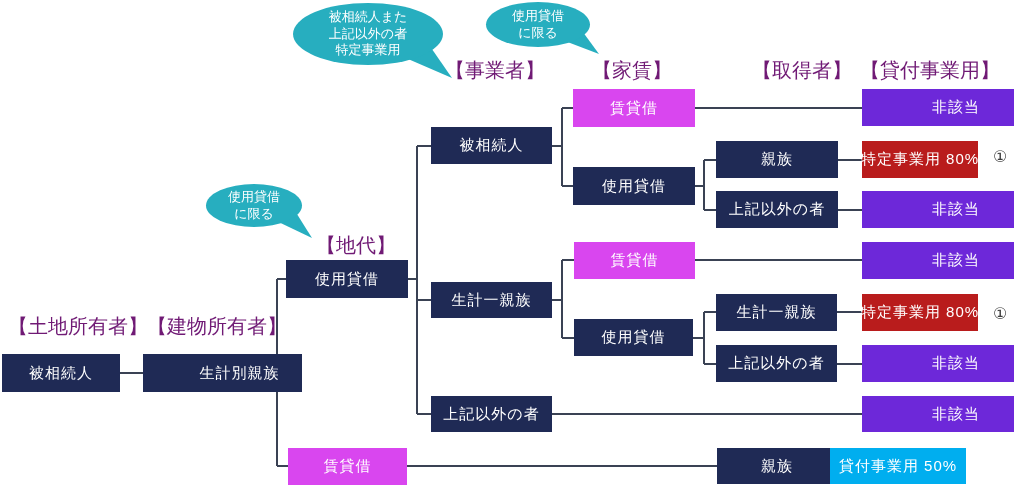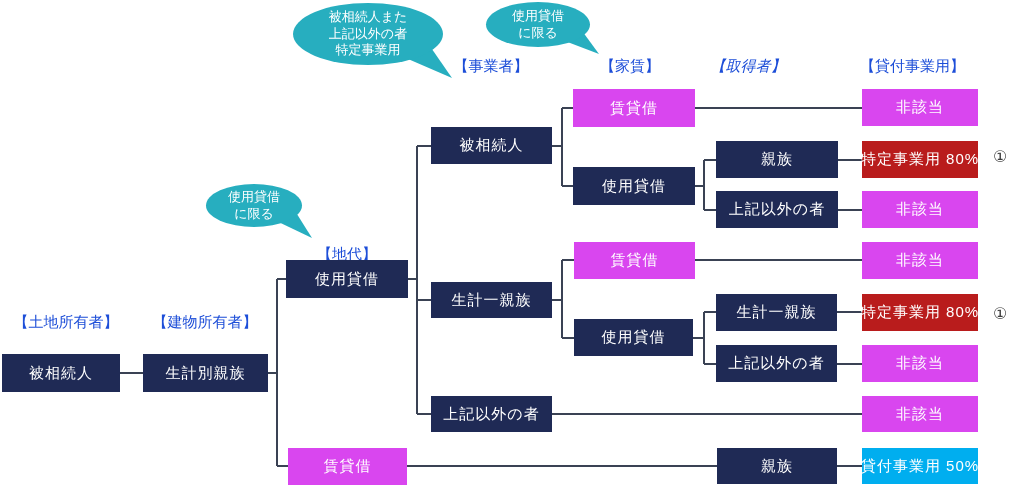--- a/index.html
+++ b/index.html
@@ -2,24 +2,24 @@
 <html><head>
 <meta charset="utf-8">
 <style>
   html,body{margin:0;padding:0;background:#ffffff;}
   #canvas{position:relative;width:1024px;height:495px;background:#ffffff;overflow:hidden;
           font-family:"Liberation Sans","DejaVu Sans",sans-serif;}
   .box{position:absolute;display:flex;align-items:center;justify-content:center;
        color:#ffffff;font-size:15px;letter-spacing:1px;white-space:nowrap;}
   .navy{background:#1f2a55;}
   .teal{background:#d946ef;}
-  .gray{background:#d946ef;}
+  .gray{background:#6d28d9;padding-left:36px;}
   .red{background:#b91c1c;}
   .cyan{background:#00aeef;}
-  .hdr{position:absolute;color:#1d4ed8;font-size:15px;text-align:center;white-space:nowrap;}
+  .hdr{position:absolute;color:#701a75;font-size:20px;text-align:center;white-space:nowrap;}
   .bubble{position:absolute;background:#27aebf;border-radius:50%;color:#fff;
           display:flex;flex-direction:column;align-items:center;justify-content:center;
           text-align:center;font-size:13px;line-height:1.3;z-index:3;}
   .bubble span{display:block;}
   .tail{position:absolute;background:#27aebf;z-index:2;}
   .mark{position:absolute;color:#3d3d3d;font-size:16px;z-index:2;}
   svg.wires{position:absolute;left:0;top:0;z-index:1;}
   .box,.hdr{z-index:2;}
 </style>
 </head>
@@ -59,28 +59,28 @@
   </div>
 
   <div class="tail" style="left:268px;top:210px;width:44px;height:28px;clip-path:polygon(0% 25%,60% 0%,100% 100%);"></div>
   <div class="bubble" style="left:206px;top:184px;width:96px;height:43px;">
     <span>使用貸借</span>
     <span>に限る</span>
   </div>
 
   <div class="hdr" style="left:8px;top:313px;width:116px;">【土地所有者】</div>
   <div class="hdr" style="left:147px;top:313px;width:116px;">【建物所有者】</div>
-  <div class="hdr" style="left:316px;top:245px;width:62px;">【地代】</div>
+  <div class="hdr" style="left:316px;top:232px;width:62px;">【地代】</div>
   <div class="hdr" style="left:445px;top:57px;width:92px;">【事業者】</div>
   <div class="hdr" style="left:592px;top:57px;width:76px;">【家賃】</div>
-  <div class="hdr" style="left:708px;top:57px;width:80px;font-style:italic;">【取得者】</div>
+  <div class="hdr" style="left:752px;top:57px;width:80px;">【取得者】</div>
   <div class="hdr" style="left:860px;top:57px;width:96px;">【貸付事業用】</div>
 
   <div class="box navy" style="left:2px;top:354px;width:118px;height:38px;">被相続人</div>
-  <div class="box navy" style="left:143px;top:354px;width:125px;height:38px;">生計別親族</div>
+  <div class="box navy" style="left:143px;top:354px;width:125px;height:38px;padding-left:34px;">生計別親族</div>
 
   <div class="box navy" style="left:286px;top:260px;width:122px;height:38px;">使用貸借</div>
   <div class="box teal" style="left:288px;top:448px;width:119px;height:37px;">賃貸借</div>
 
   <div class="box navy" style="left:431px;top:127px;width:121px;height:37px;">被相続人</div>
   <div class="box navy" style="left:431px;top:282px;width:121px;height:36px;">生計一親族</div>
   <div class="box navy" style="left:431px;top:396px;width:121px;height:36px;">上記以外の者</div>
 
   <div class="box teal" style="left:573px;top:89px;width:122px;height:38px;">賃貸借</div>
   <div class="box navy" style="left:573px;top:167px;width:122px;height:38px;">使用貸借</div>
@@ -93,18 +93,18 @@
   <div class="box navy" style="left:716px;top:345px;width:121px;height:37px;">上記以外の者</div>
   <div class="box navy" style="left:717px;top:448px;width:120px;height:36px;">親族</div>
 
   <div class="box gray" style="left:862px;top:89px;width:116px;height:37px;">非該当</div>
   <div class="box red" style="left:862px;top:141px;width:116px;height:37px;">特定事業用 80%</div>
   <div class="box gray" style="left:862px;top:191px;width:116px;height:37px;">非該当</div>
   <div class="box gray" style="left:862px;top:242px;width:116px;height:37px;">非該当</div>
   <div class="box red" style="left:862px;top:294px;width:116px;height:37px;">特定事業用 80%</div>
   <div class="box gray" style="left:862px;top:345px;width:116px;height:37px;">非該当</div>
   <div class="box gray" style="left:862px;top:396px;width:116px;height:36px;">非該当</div>
-  <div class="box cyan" style="left:862px;top:448px;width:116px;height:36px;">貸付事業用 50%</div>
+  <div class="box cyan" style="left:830px;top:448px;width:136px;height:36px;">貸付事業用 50%</div>
 
   <div class="mark" style="left:993px;top:147px;">①</div>
   <div class="mark" style="left:993px;top:304px;">①</div>
 
 </div>
 
 </body></html>

